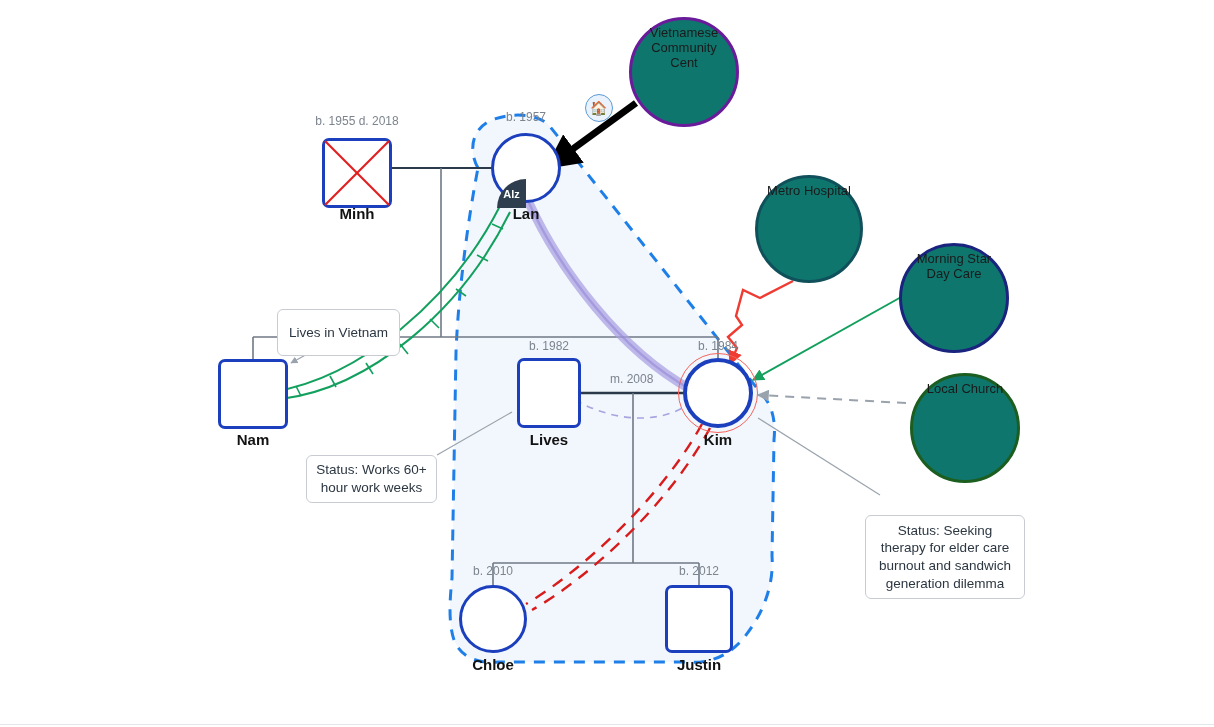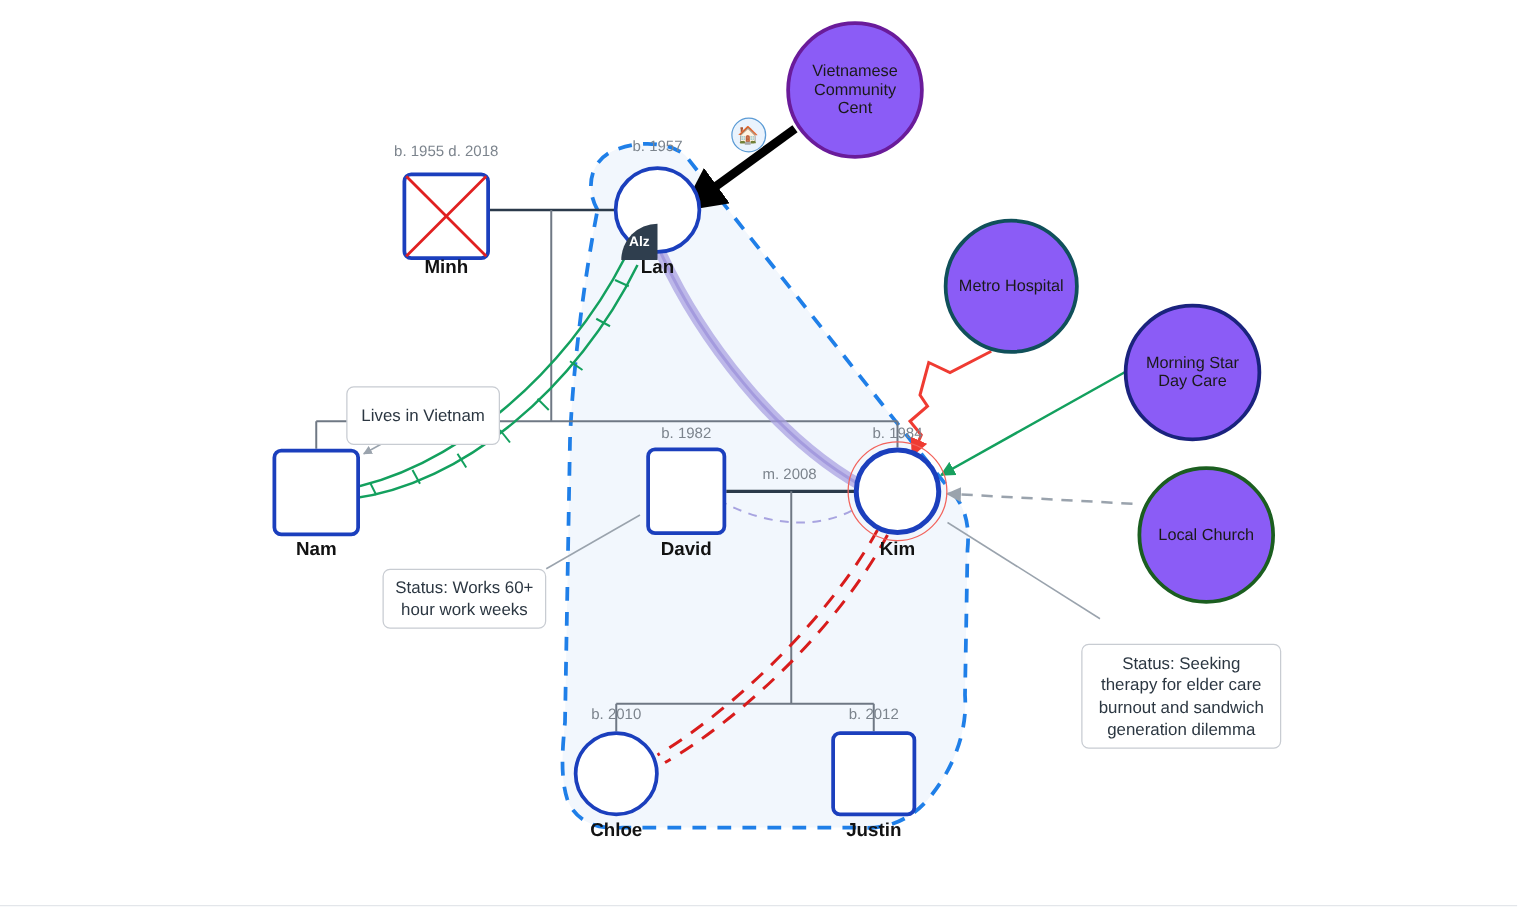--- a/index.html
+++ b/index.html
@@ -58,23 +58,23 @@
     text-align: center;
     font-size: 12px;
     color: #7c848d;
     white-space: nowrap;
   }
   
   .org {
     position: absolute;
     box-sizing: border-box;
     border-radius: 50%;
-    background: #8b5cf6;
+    background: #0f766e;
     display: flex;
-    align-items: center;
+    align-items: flex-start;
     justify-content: center;
     text-align: center;
     font-size: 13px;
     color: #1a1a1a;
     line-height: 1.15;
     padding: 6px;
   }
   
   .note {
     position: absolute;
@@ -249,21 +249,21 @@
 
   <div class="node" style="left:218px; top:359px;">
     <div class="shape-square" style="left:0; top:0; width:70px; height:70px;"></div>
   </div>
   <div class="person-label" style="left:173px; top:431px;">Nam</div>
 
   <div class="node" style="left:517px; top:358px;">
     <div class="shape-square" style="left:0; top:0; width:64px; height:70px;"></div>
   </div>
   <div class="birth-label" style="left:469px; top:339px;">b. 1982</div>
-  <div class="person-label" style="left:469px; top:431px;">David</div>
+  <div class="person-label" style="left:469px; top:431px;">Lives</div>
 
   <div class="node" style="left:683px; top:358px;">
     <div class="ip-ring" style="left:-5px; top:-5px; width:80px; height:80px;"></div>
     <div class="shape-circle" style="left:0; top:0; width:70px; height:70px; border-width:4px;"></div>
   </div>
   <div class="birth-label" style="left:638px; top:339px;">b. 1984</div>
   <div class="person-label" style="left:638px; top:431px;">Kim</div>
 
   <div class="node" style="left:459px; top:585px;">
     <div class="shape-circle" style="left:0; top:0; width:68px; height:68px;"></div>

